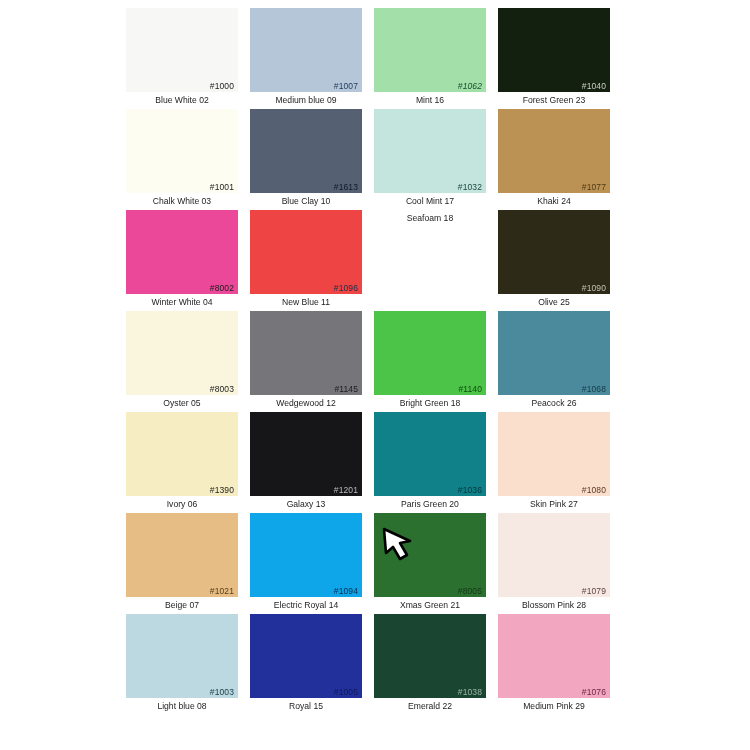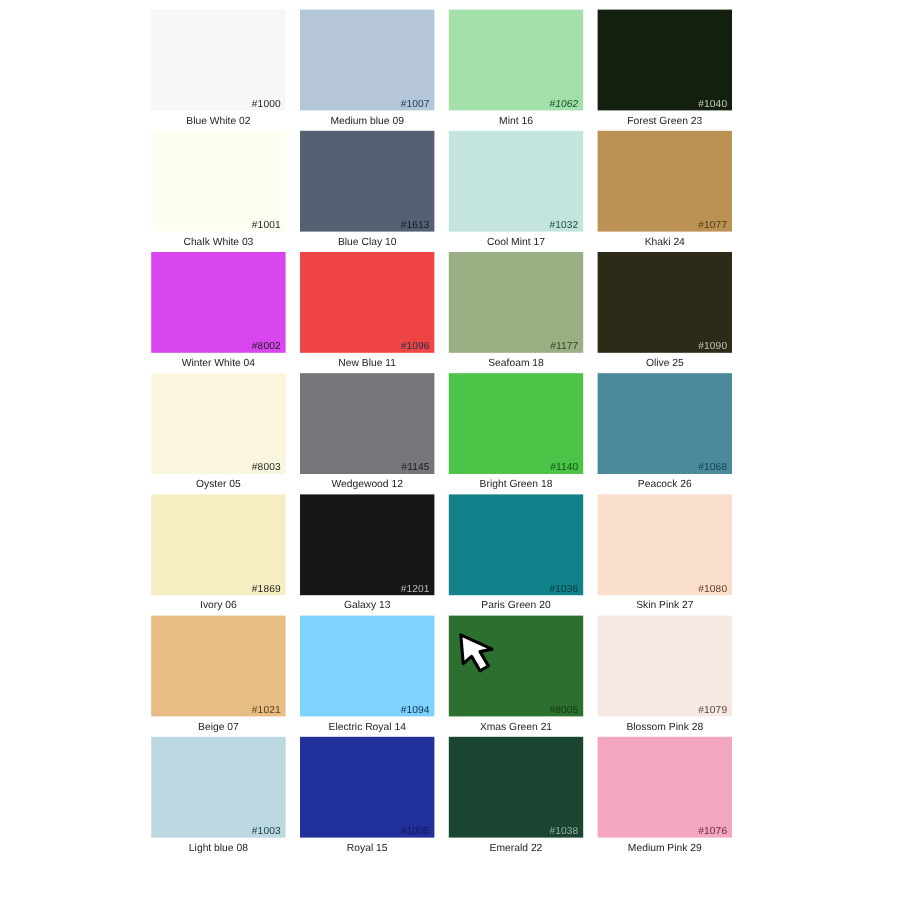--- a/index.html
+++ b/index.html
@@ -125,35 +125,32 @@
         </div>
         <div class="swatch-name">Cool Mint 17</div>
       </div>
       <div class="swatch-cell">
         <div class="swatch-chip" style="background: rgb(187, 146, 84);">
           <span class="swatch-code" style="color: rgb(78, 58, 22);">#1077</span>
         </div>
         <div class="swatch-name">Khaki 24</div>
       </div>
       <div class="swatch-cell">
-        <div class="swatch-chip" style="background: #d946ef;">
+        <div class="swatch-chip" style="background: #ec4899;">
           <span class="swatch-code" style="color: rgb(29, 29, 29);">#8002</span>
         </div>
         <div class="swatch-name">Winter White 04</div>
       </div>
       <div class="swatch-cell">
         <div class="swatch-chip" style="background: #ef4444;">
           <span class="swatch-code" style="color: rgb(21, 48, 79);">#1096</span>
         </div>
         <div class="swatch-name">New Blue 11</div>
       </div>
       <div class="swatch-cell">
-        <div class="swatch-chip" style="background: rgb(154, 175, 131);">
-          <span class="swatch-code" style="color: rgb(50, 64, 31);">#1177</span>
-        </div>
         <div class="swatch-name">Seafoam 18</div>
       </div>
       <div class="swatch-cell">
         <div class="swatch-chip" style="background: rgb(46, 42, 24);">
           <span class="swatch-code" style="color: rgb(195, 192, 176);">#1090</span>
         </div>
         <div class="swatch-name">Olive 25</div>
       </div>
       <div class="swatch-cell">
         <div class="swatch-chip" style="background: rgb(249, 246, 221);">
@@ -174,21 +171,21 @@
         <div class="swatch-name">Bright Green 18</div>
       </div>
       <div class="swatch-cell">
         <div class="swatch-chip" style="background: rgb(74, 138, 156);">
           <span class="swatch-code" style="color: rgb(21, 61, 73);">#1068</span>
         </div>
         <div class="swatch-name">Peacock 26</div>
       </div>
       <div class="swatch-cell">
         <div class="swatch-chip" style="background: rgb(246, 238, 194);">
-          <span class="swatch-code" style="color: rgb(29, 29, 29);">#1869</span>
+          <span class="swatch-code" style="color: rgb(29, 29, 29);">#1390</span>
         </div>
         <div class="swatch-name">Ivory 06</div>
       </div>
       <div class="swatch-cell">
         <div class="swatch-chip" style="background: rgb(22, 22, 24);">
           <span class="swatch-code" style="color: rgb(185, 185, 187);">#1201</span>
         </div>
         <div class="swatch-name">Galaxy 13</div>
       </div>
       <div class="swatch-cell">
@@ -203,21 +200,21 @@
         </div>
         <div class="swatch-name">Skin Pink 27</div>
       </div>
       <div class="swatch-cell">
         <div class="swatch-chip" style="background: rgb(229, 189, 133);">
           <span class="swatch-code" style="color: rgb(90, 61, 25);">#1021</span>
         </div>
         <div class="swatch-name">Beige 07</div>
       </div>
       <div class="swatch-cell">
-        <div class="swatch-chip" style="background: #7dd3fc;">
+        <div class="swatch-chip" style="background: #0ea5e9;">
           <span class="swatch-code" style="color: rgb(11, 47, 78);">#1094</span>
         </div>
         <div class="swatch-name">Electric Royal 14</div>
       </div>
       <div class="swatch-cell">
         <div class="swatch-chip" style="background: rgb(44, 112, 48);">
           <span class="swatch-code" style="color: rgb(19, 58, 21);">#8005</span>
         </div>
         <div class="swatch-name">Xmas Green 21</div>
       </div>

